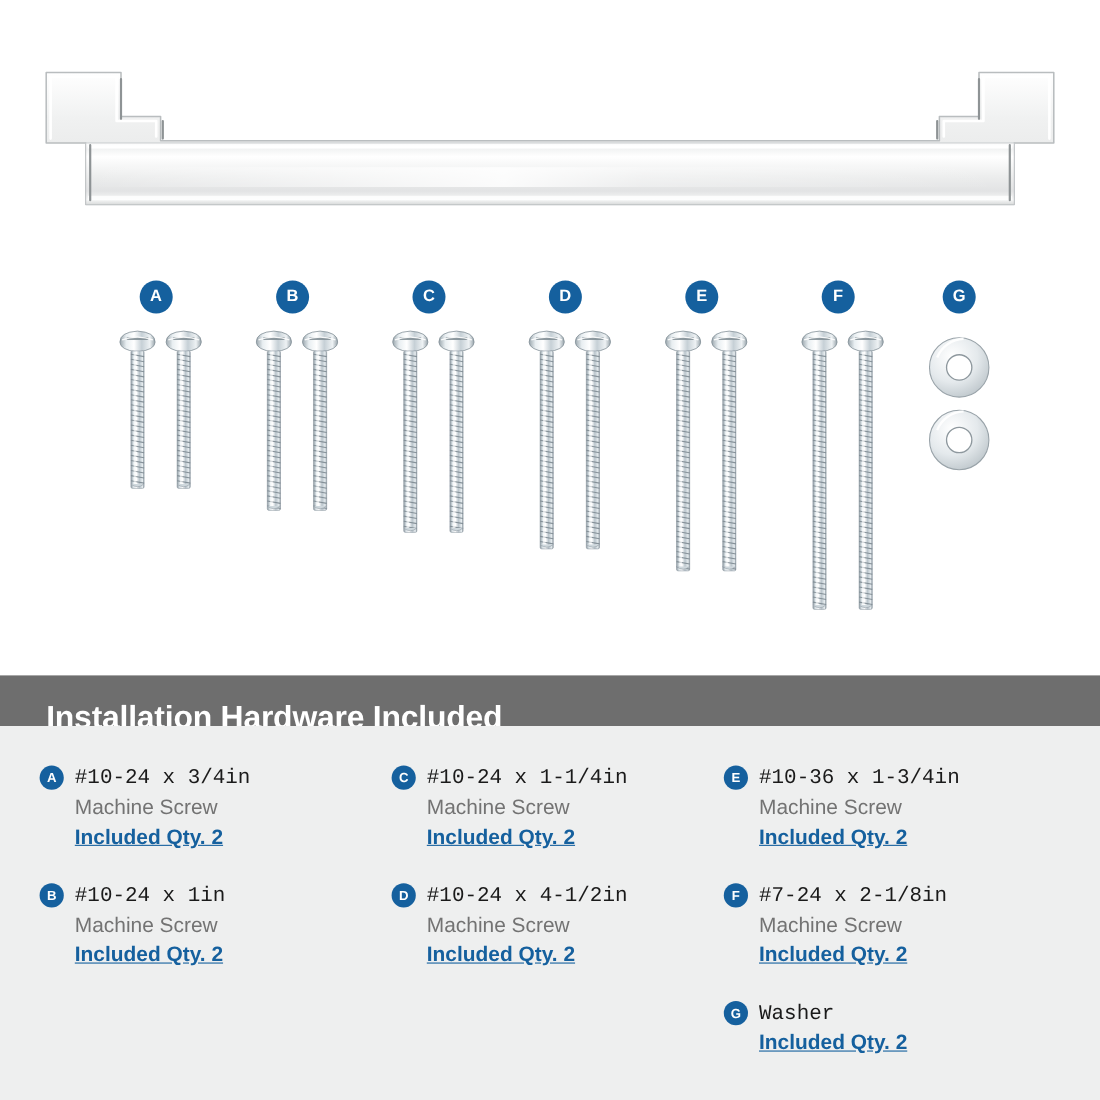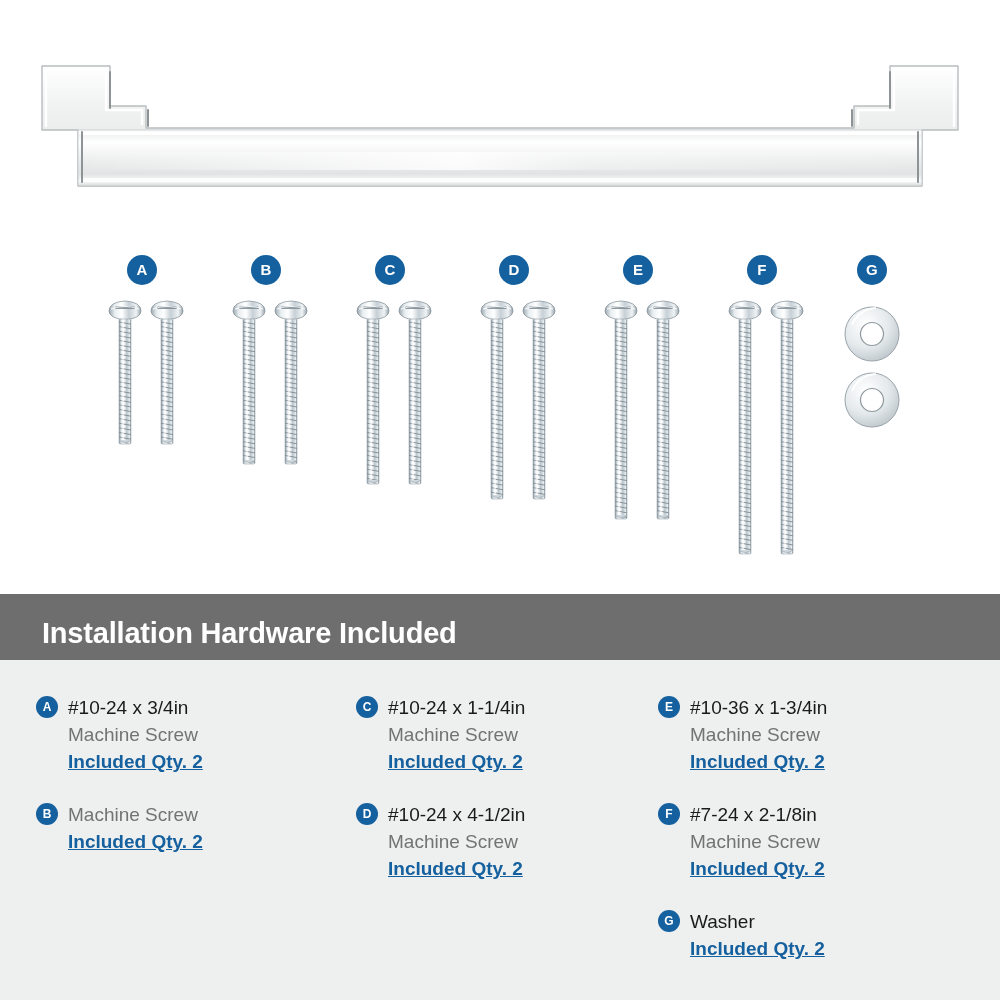--- a/index.html
+++ b/index.html
@@ -65,21 +65,21 @@
     top: 44px;
   }
   .screw-svg { display: block; }
   .washer-stack { position: absolute; top: 50px; }
   .washer-svg { display: block; }
 
   
   #banner {
     position: absolute;
     left: 0;
-    top: 594px;
+    top: 614px;
     width: 1000px;
     height: 78px;
     background: #6e6e6e;
   }
   #banner-title {
     position: absolute;
     left: 42px;
     top: 50%;
     transform: translateY(-50%);
     color: #ffffff;
@@ -124,20 +124,21 @@
     font-size: 12px;
     font-weight: bold;
     line-height: 22px;
     text-align: center;
   }
   .legend-line1 {
     font-size: 19px;
     color: #1a1a1a;
     line-height: 27px;
     white-space: nowrap;
+    font-family: Liberation Mono, monospace;
   }
   .legend-line2 {
     font-size: 19px;
     color: #737373;
     line-height: 27px;
     white-space: nowrap;
   }
   .legend-qty {
     font-size: 19px;
     color: #15609e;
@@ -1063,20 +1064,21 @@
 <div id="legend-panel">
   <div class="legend-col" id="legend-col-0">
       <div class="legend-item">
         <div class="legend-badge">A</div>
         <div class="legend-line1">#10-24 x 3/4in</div>
         <div class="legend-line2">Machine Screw</div>
         <div class="legend-qty">Included Qty. 2</div>
       </div>
       <div class="legend-item">
         <div class="legend-badge">B</div>
+        <div class="legend-line1">#10-24 x 1in</div>
         <div class="legend-line2">Machine Screw</div>
         <div class="legend-qty">Included Qty. 2</div>
       </div>
     </div>
   <div class="legend-col" id="legend-col-1">
       <div class="legend-item">
         <div class="legend-badge">C</div>
         <div class="legend-line1">#10-24 x 1-1/4in</div>
         <div class="legend-line2">Machine Screw</div>
         <div class="legend-qty">Included Qty. 2</div>

